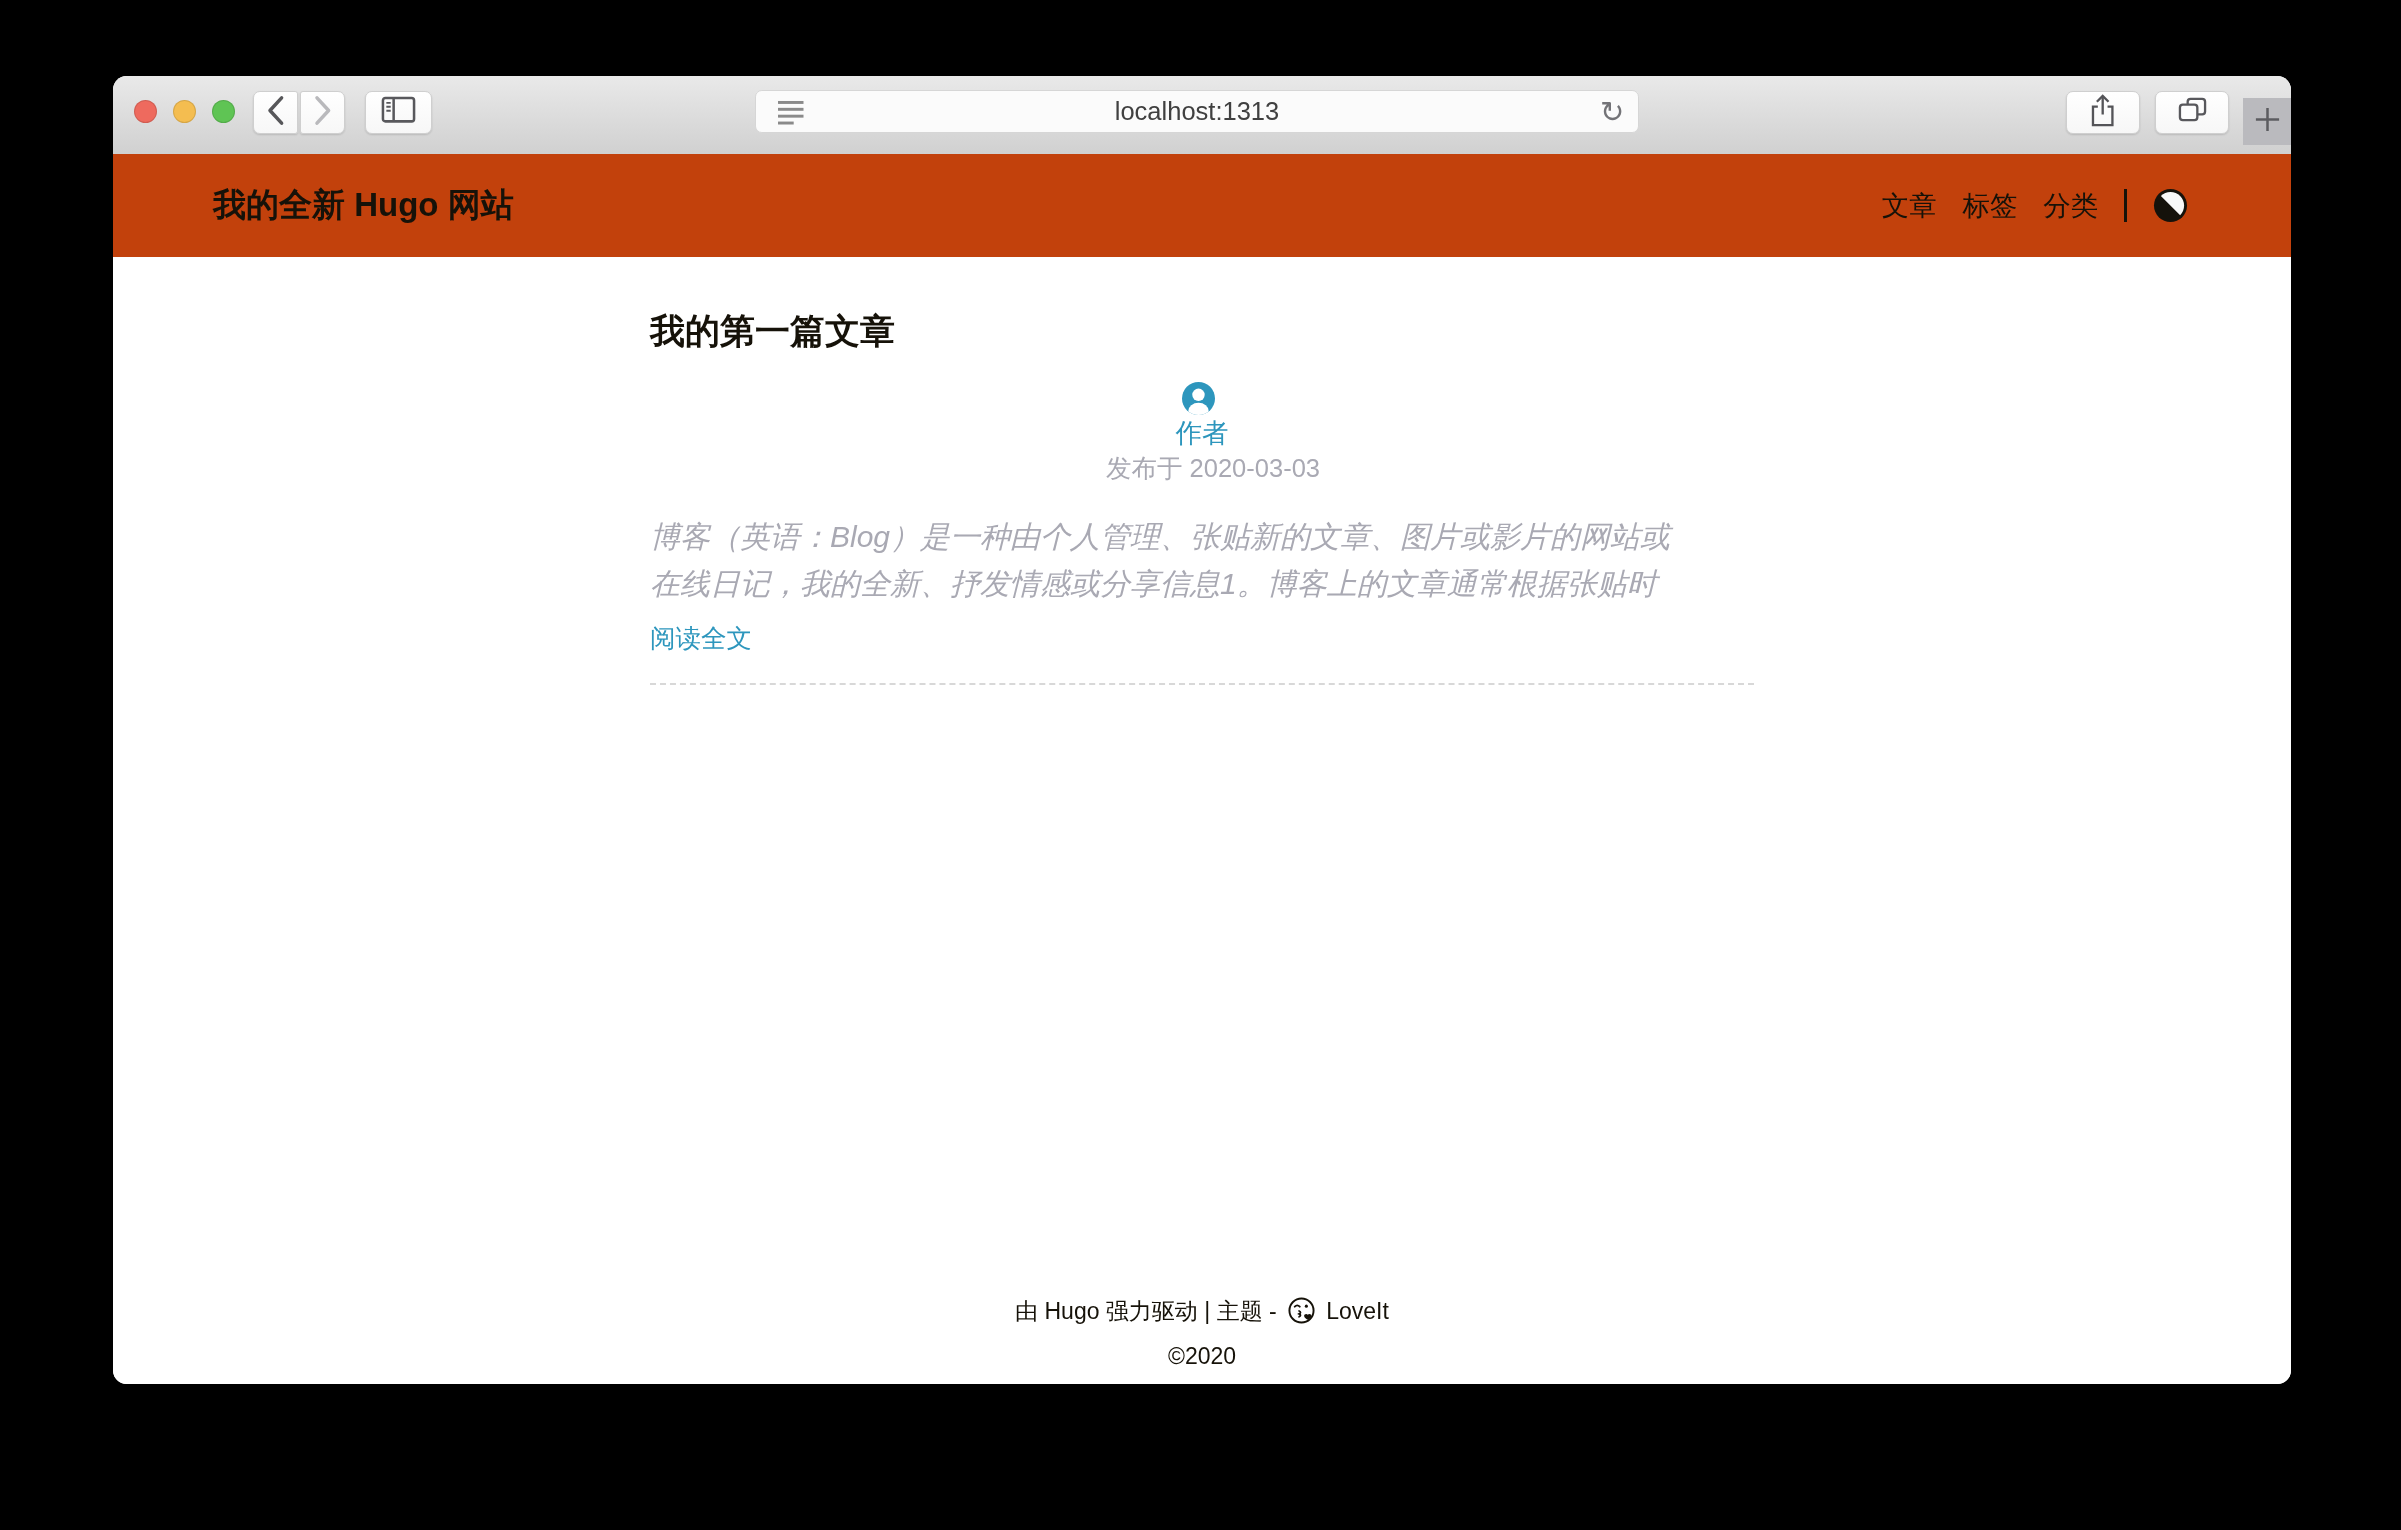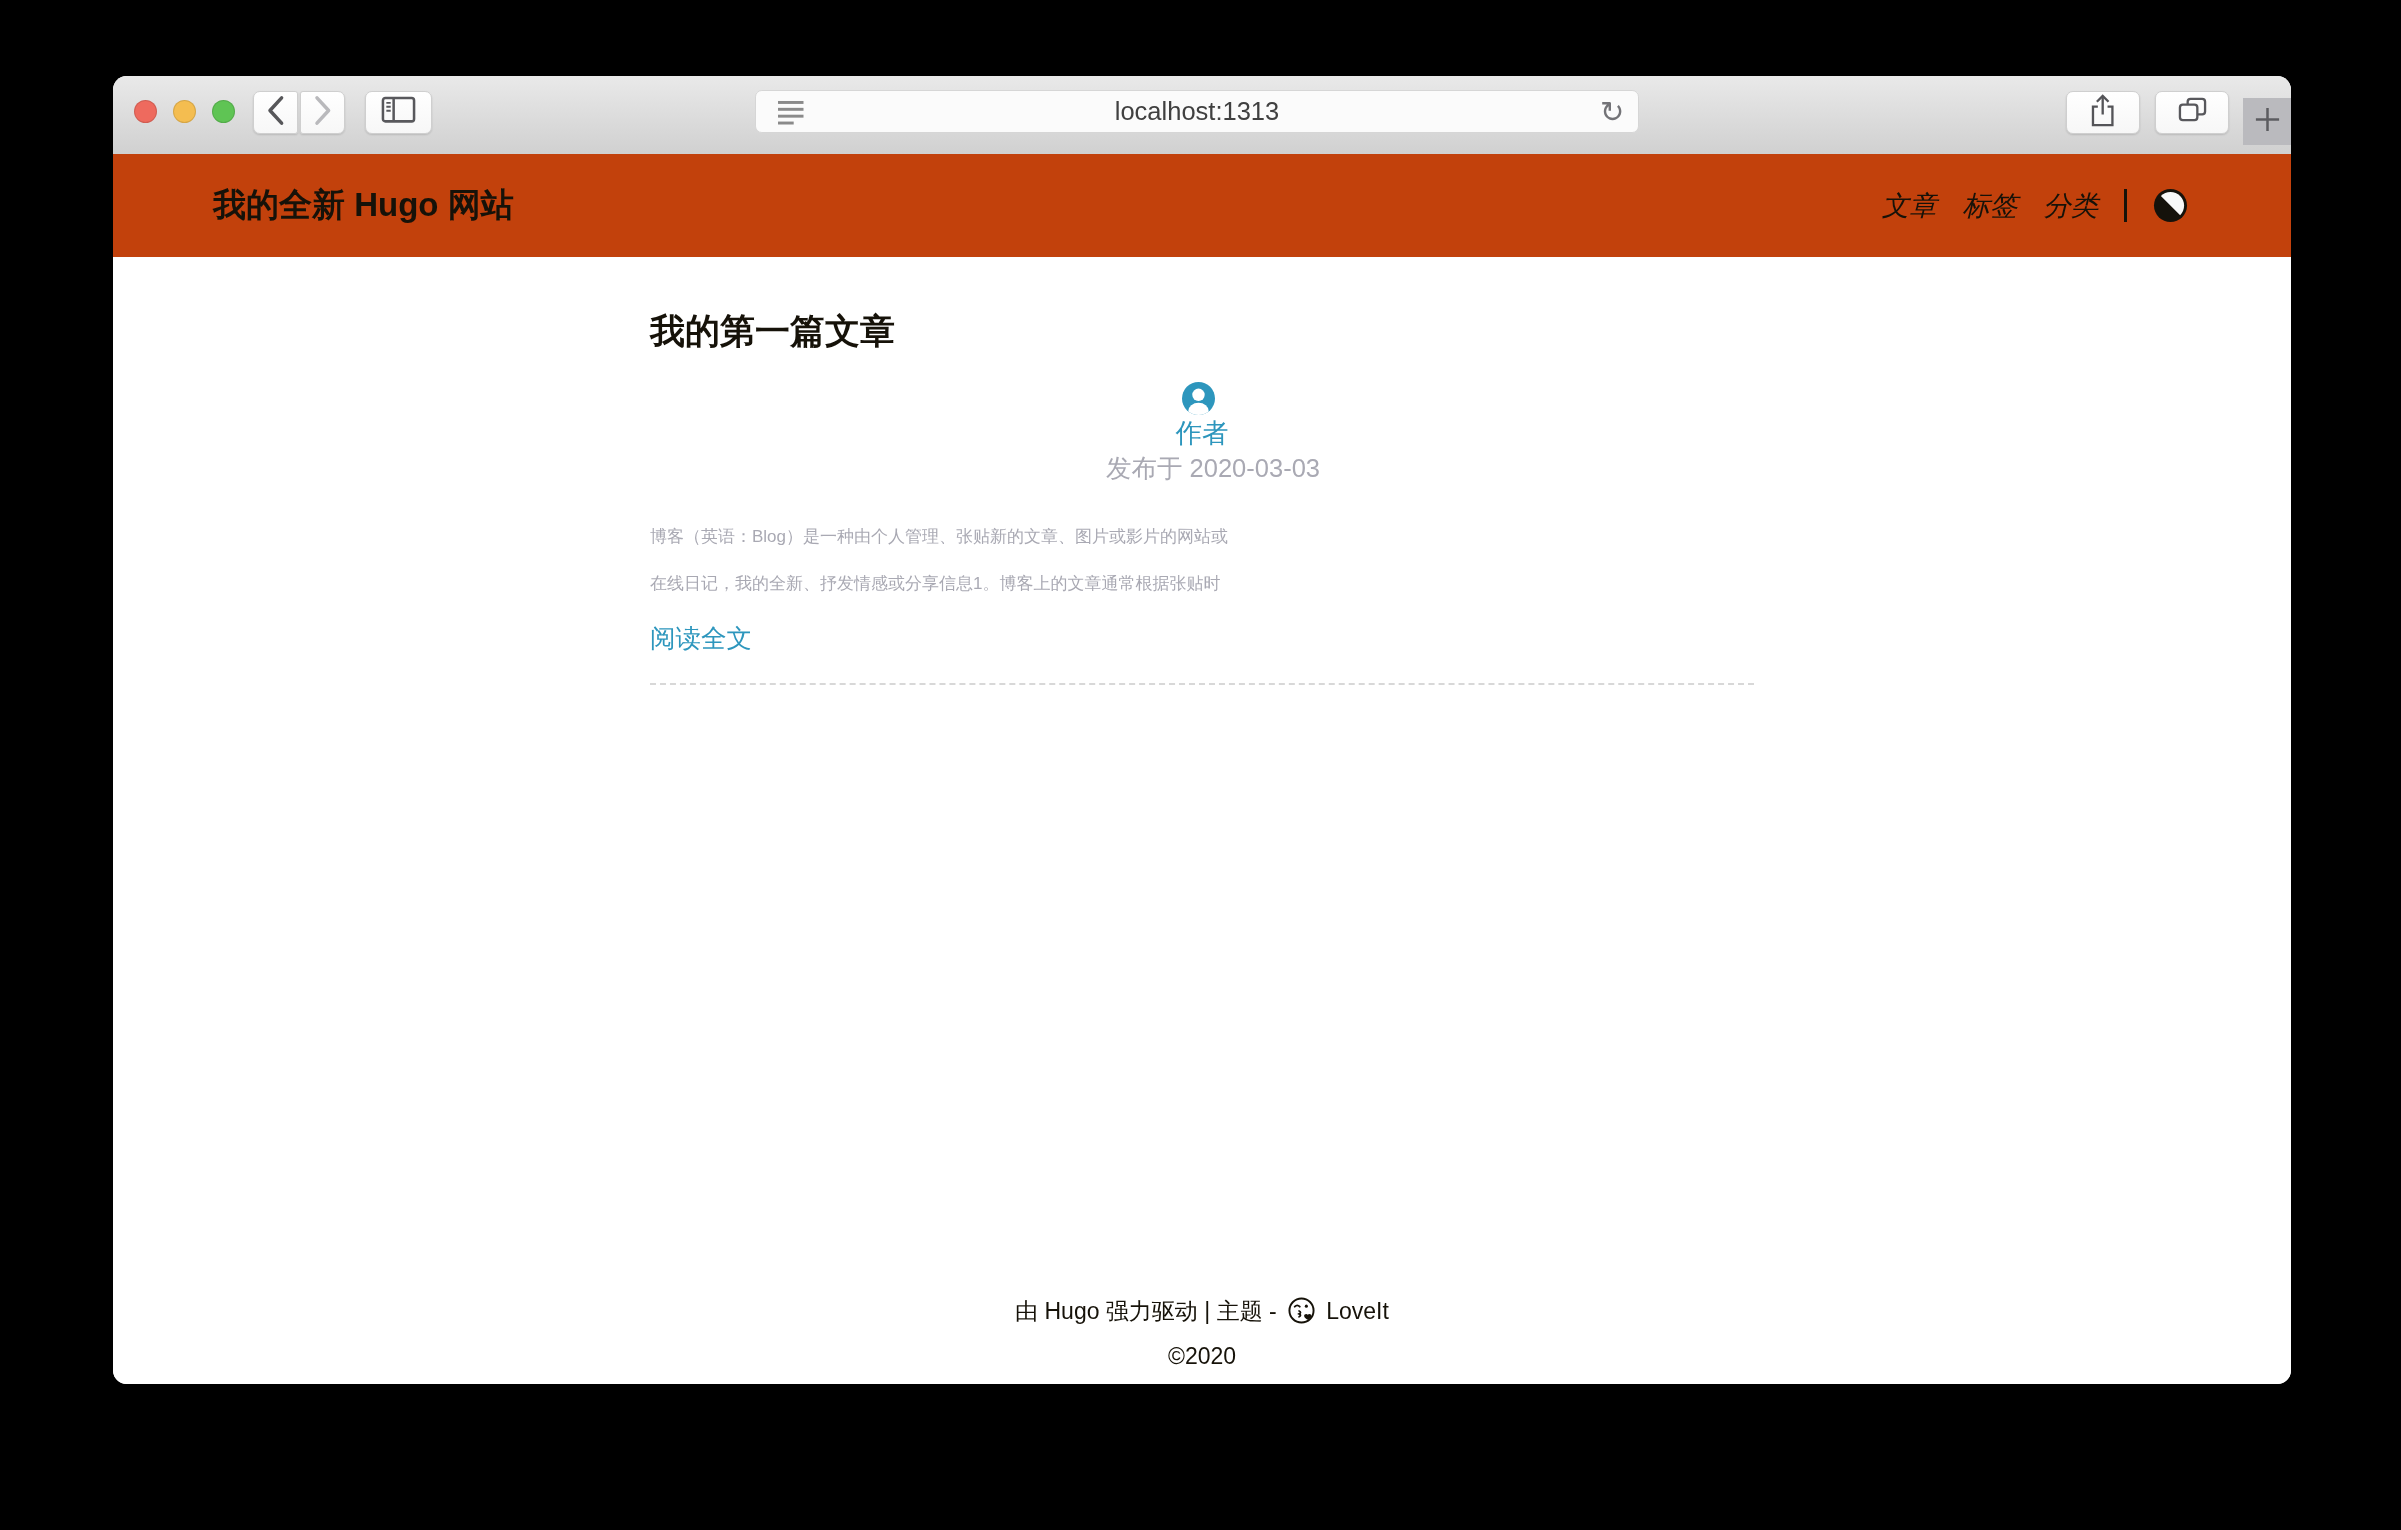--- a/index.html
+++ b/index.html
@@ -38,34 +38,34 @@
   .reload { position:absolute; right:13.7px; top:2px; font-family:"DejaVu Sans",sans-serif;
             font-size:29px; color:#737377; line-height:39px; }
 
   .newtab-area { position:absolute; right:0; top:21.6px; width:48px; height:47px;
                  background:#bababe; display:flex; align-items:center; justify-content:center; }
 
   
   .site-header { position:absolute; left:0; top:78px; width:100%; height:103px;
                  background:#c2410c; display:flex; align-items:center; }
   .site-title { margin-left:100px; font-size:33px; font-weight:bold; color:#161209; cursor:pointer; }
-  .site-nav { margin-left:auto; margin-right:103px; display:flex; align-items:center; gap:26px;font-style:italic; }
+  .site-nav { margin-left:auto; margin-right:103px; display:flex; align-items:center; gap:26px; }
   .nav-item { font-size:27.4px; color:#161209; cursor:pointer; }
   .nav-divider { width:2.9px; height:33px; background:#161209; }
   .theme-toggle { width:35px; height:35px; cursor:pointer; }
 
   
   .page { position:absolute; left:0; top:181px; right:0; bottom:0; background:#fff; }
   .container { width:1104px; margin:0 auto; }
   .post-title { margin-top:51px; font-size:35px; font-weight:bold; color:#161209; cursor:pointer; }
   .post-meta { margin-top:26.5px; display:flex; align-items:center; font-size:25.5px;flex-direction:column; }
   .avatar { width:33px; height:33px; margin-right:7.8px; }
   .author { color:#2d96bd; font-size:26.5px; cursor:pointer; }
   .published { color:#a9a9b3; margin-left:22px; }
-  .summary { margin-top:27.4px; color:#a9a9b3; font-size:17px; line-height:47px; }
+  .summary { margin-top:27.4px; color:#a9a9b3; font-size:30px; line-height:47px;font-style:italic; }
   .summary div { white-space:nowrap; }
   .read-more { margin-top:13.7px; font-size:25.5px; color:#2d96bd; cursor:pointer; display:inline-block; }
   .post-divider { margin-top:27.4px; border-top:2px dashed #d8d8d8; height:0; }
 
   
   .site-footer { position:absolute; left:0; right:0; bottom:0; text-align:center;
                  padding-bottom:7.8px; color:#161209; font-size:23px; }
   .footer-line { line-height:39px; }
   .footer-line a, .footer-link { color:#161209; text-decoration:none; cursor:pointer; }
   .kiss-icon { display:inline-block; vertical-align:-5.9px; margin:0 3.9px; }

